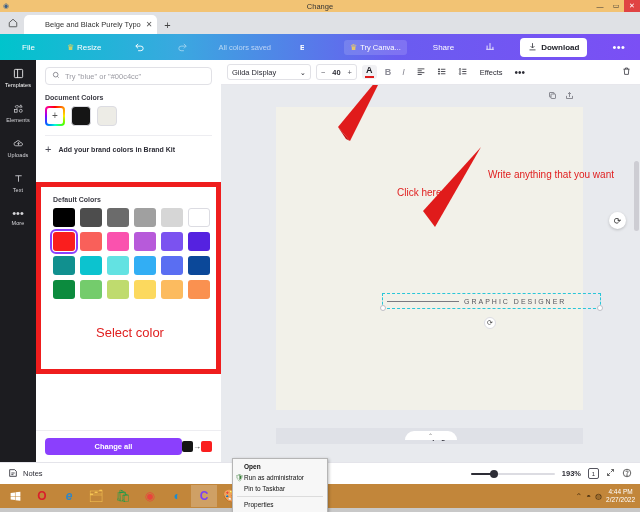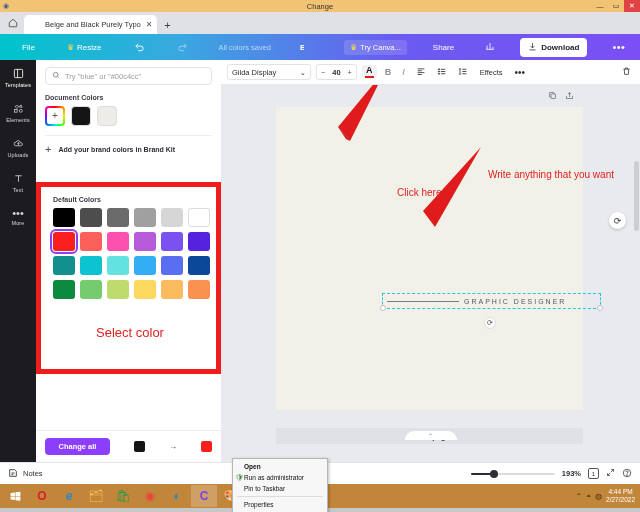--- a/index.html
+++ b/index.html
@@ -162,21 +162,21 @@
   .sw { width: 22px; height: 19px; border-radius: 3px; }
   .sw.outline { border: 1px solid #dcdce2; }
   .sw.sel { outline: 2px solid #8b3ffd; outline-offset: 1px; }
   .select-color {
     text-align: center; color: #e01b1b; font-size: 13px;
     margin-top: 26px; font-family: "Liberation Sans", sans-serif;
   }
 
   .panel-foot {
     margin-top: auto; border-top: 1px solid #ededf1;
-    padding: 7px 9px; display: flex; align-items: center; gap: 24px;
+    padding: 7px 9px; display: flex; align-items: center; gap: 0;
     background: #fff;
   }
   .change-all {
     flex: 1; height: 17px; background: #8b3ffd; color: #fff;
     border-radius: 4px; font-size: 7.5px; font-weight: bold;
     display: flex; align-items: center; justify-content: center;
   }
   .mini-sw { width: 11px; height: 11px; border-radius: 2px; }
   .arrow-mini { font-size: 8px; color: #333; }
 

